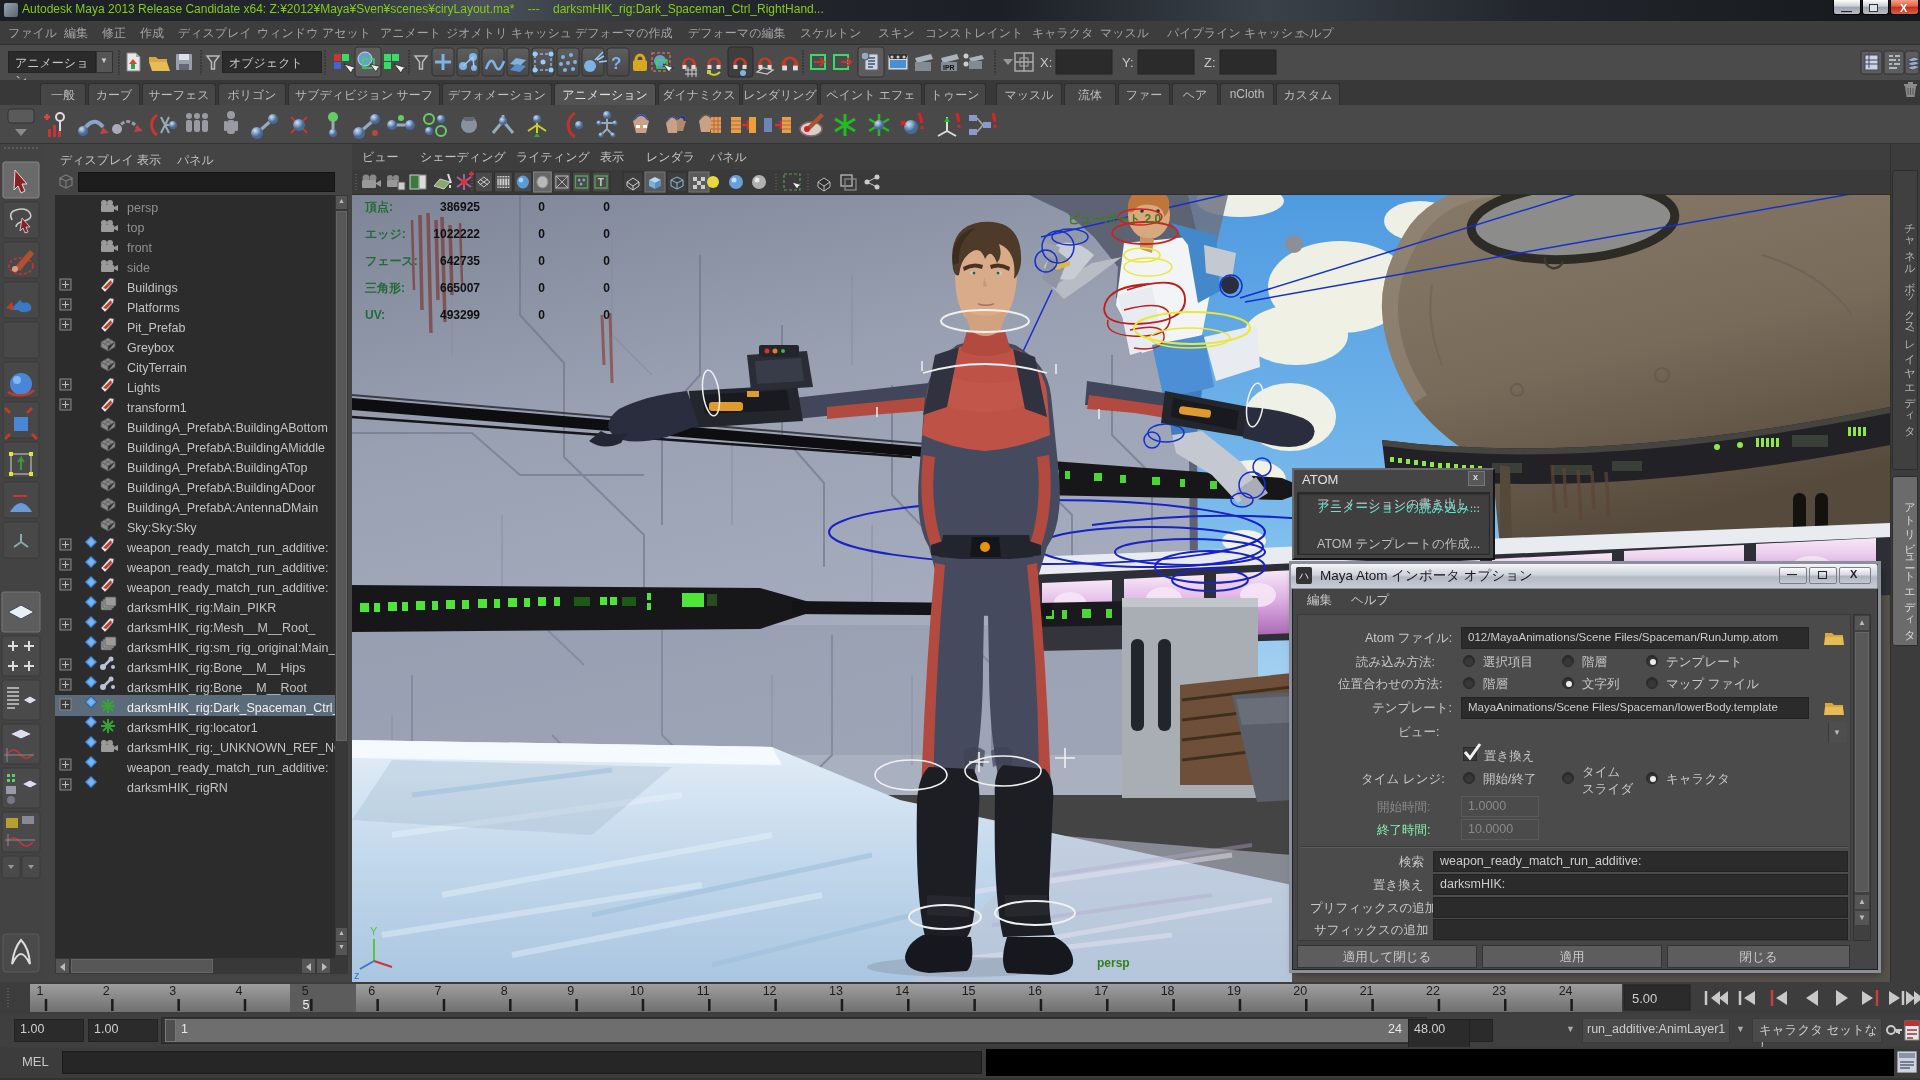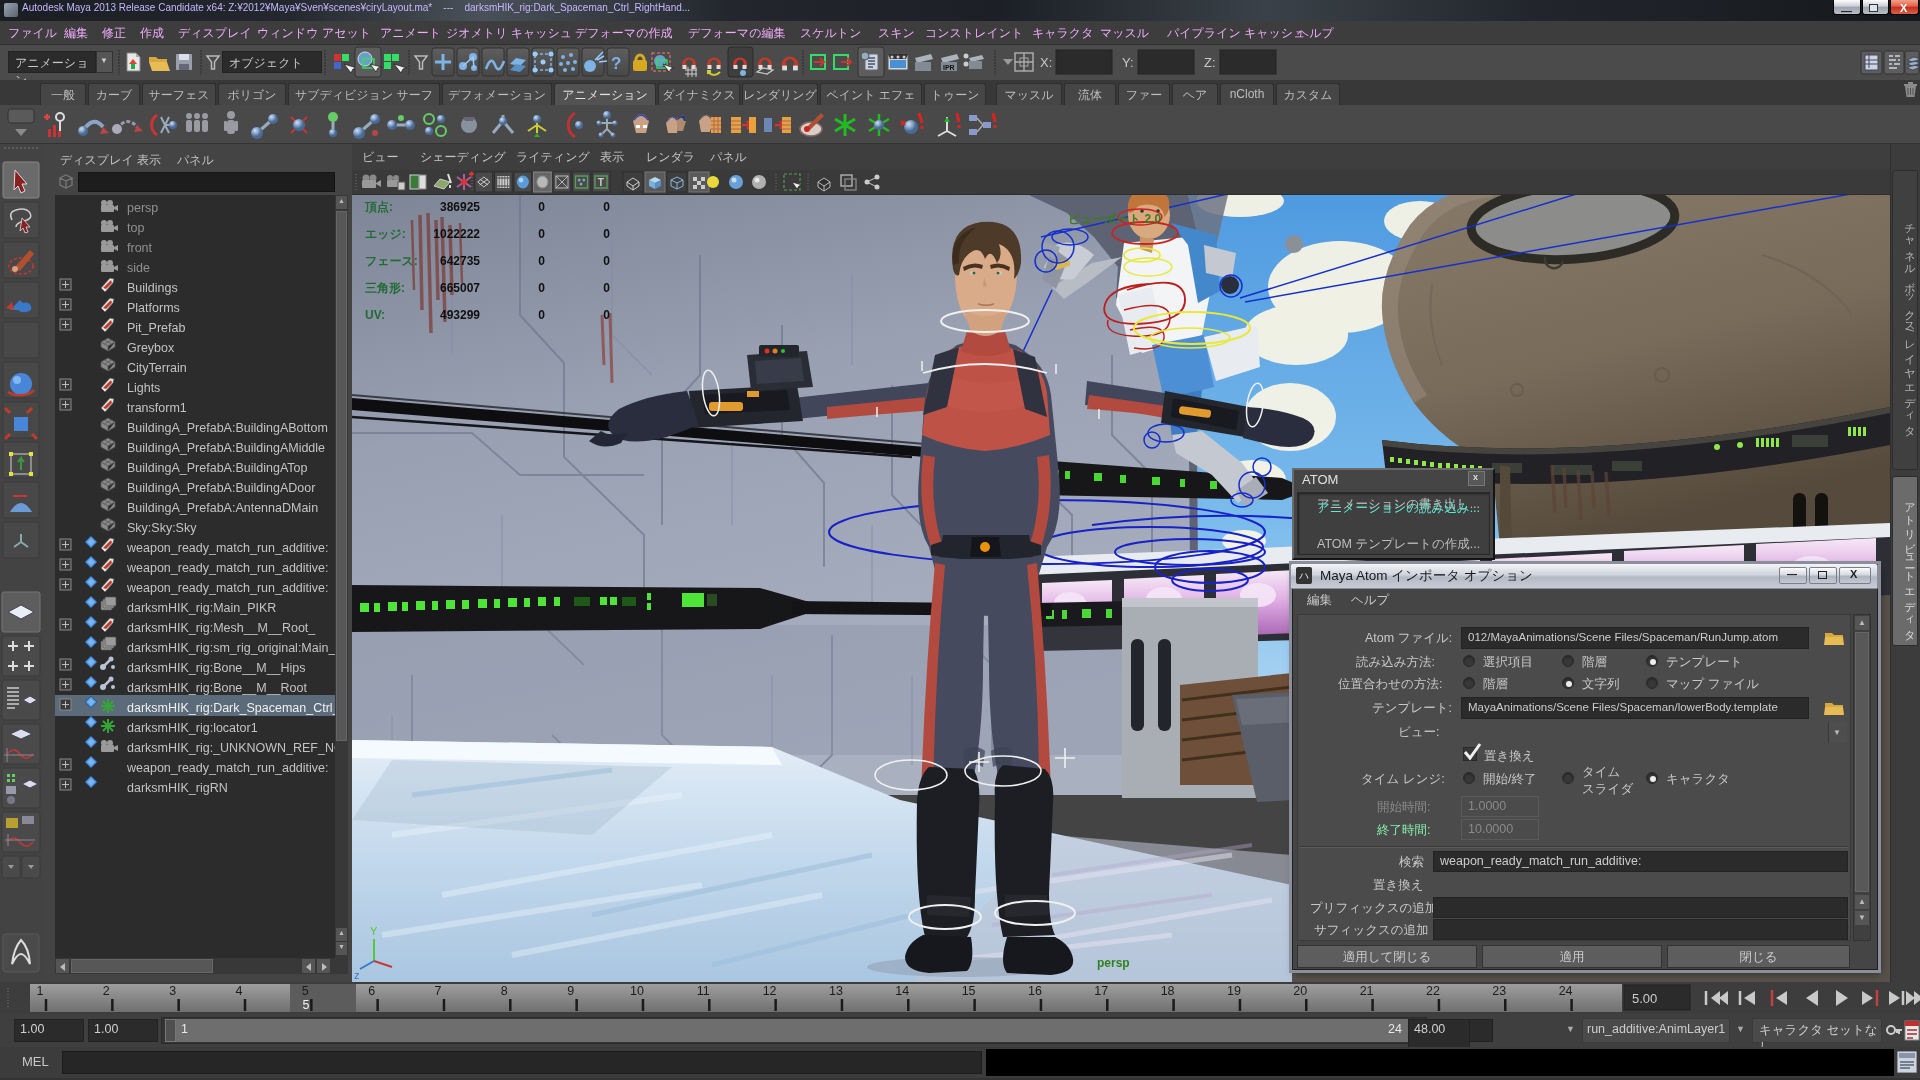--- a/index.html
+++ b/index.html
@@ -3,25 +3,25 @@
 <meta charset="utf-8">
 <style>
 * { margin:0; padding:0; box-sizing:border-box; }
 html,body { width:1920px; height:1080px; overflow:hidden; background:#444; font-family:"Liberation Sans",sans-serif; }
 .abs { position:absolute; }
 .txt { position:absolute; white-space:nowrap; }
 #root { position:relative; width:1920px; height:1080px; }
 
 #titlebar { left:0; top:0; width:1920px; height:21px;
   background:linear-gradient(90deg,#1a1d22 0%,#24282e 15%,#4a5158 25%,#23272d 38%,#1c2026 52%,#3a4148 66%,#22262c 80%,#15181c 100%); }
-#titletxt { left:22px; top:2px; font-size:10px; color:#c4b5fd; }
+#titletxt { left:22px; top:2px; font-size:12px; color:#84cc16; }
 .winbtn { position:absolute; top:0; height:15px; border:1px solid #000; border-top:none; }
 
 #menubar { left:0; top:21px; width:1920px; height:24px; background:#3d3d3d; border-bottom:1px solid #303030; }
-.mi { position:absolute; top:25px; font-size:12px; color:#f0abfc; }
+.mi { position:absolute; top:25px; font-size:12px; color:#a3a3a3; }
 
 #statusline { left:0; top:45px; width:1920px; height:35px; background:#4b4b4b; }
 .fld { position:absolute; background:#2b2b2b; border:1px solid #242424; }
 
 #shelftabs { left:0; top:80px; width:1920px; height:25px; background:#383838; }
 .tab { position:absolute; top:83px; height:22px; background:#464646; border:1px solid #2e2e2e; border-bottom:none; border-radius:3px 3px 0 0; color:#bdbdbd; font-size:12px; text-align:center; padding-top:3px; }
 .tab.act { background:#525252; color:#e0e0e0; }
 #shelficons { left:0; top:105px; width:1920px; height:39px; background:#494949; border-bottom:1px solid #333; }
 
 #toolbox { left:0; top:144px; width:42px; height:838px; background:#434343; }
@@ -1548,20 +1548,21 @@
 <div class="ilab" style="left:1377px;top:799px;color:#8a8a8a">開始時間:</div>
 <div class="abs" style="left:1461px;top:796px;width:78px;height:21px;border:1px solid #5a5a5a;color:#8a8a8a;font-size:12.5px;padding:2px 0 0 6px;position:absolute">1.0000</div>
 <div class="ilab" style="left:1377px;top:822px;color:#86efac">終了時間:</div>
 <div class="abs" style="left:1461px;top:819px;width:78px;height:21px;border:1px solid #5a5a5a;color:#8a8a8a;font-size:12.5px;padding:2px 0 0 6px;position:absolute">10.0000</div>
 
 <div class="abs" style="left:1300px;top:846px;width:548px;height:2px;background:#3a3a3a;border-bottom:1px solid #5c5c5c"></div>
 
 <div class="ilab" style="left:1399px;top:854px">検索</div>
 <div class="ifield" style="left:1433px;top:851px;width:415px;height:21px;padding-top:2px">weapon_ready_match_run_additive:</div>
 <div class="ilab" style="left:1373px;top:877px">置き換え</div>
+<div class="ifield" style="left:1433px;top:874px;width:415px;height:21px;padding-top:2px">darksmHIK:</div>
 <div class="ilab" style="left:1310px;top:900px">プリフィックスの追加</div>
 <div class="ifield" style="left:1433px;top:897px;width:415px;height:21px"></div>
 <div class="ilab" style="left:1314px;top:922px">サフィックスの追加</div>
 <div class="ifield" style="left:1433px;top:919px;width:415px;height:21px"></div>
 
 <div class="abs" style="left:1297px;top:945px;width:180px;height:23px;background:#5d5d5d;border:1px solid #333;color:#ccc;font-size:12.5px;text-align:center;padding-top:3px;position:absolute">適用して閉じる</div>
 <div class="abs" style="left:1482px;top:945px;width:180px;height:23px;background:#5d5d5d;border:1px solid #333;color:#ccc;font-size:12.5px;text-align:center;padding-top:3px;position:absolute">適用</div>
 <div class="abs" style="left:1667px;top:945px;width:183px;height:23px;background:#5d5d5d;border:1px solid #333;color:#ccc;font-size:12.5px;text-align:center;padding-top:3px;position:absolute">閉じる</div>
 
 </div>

